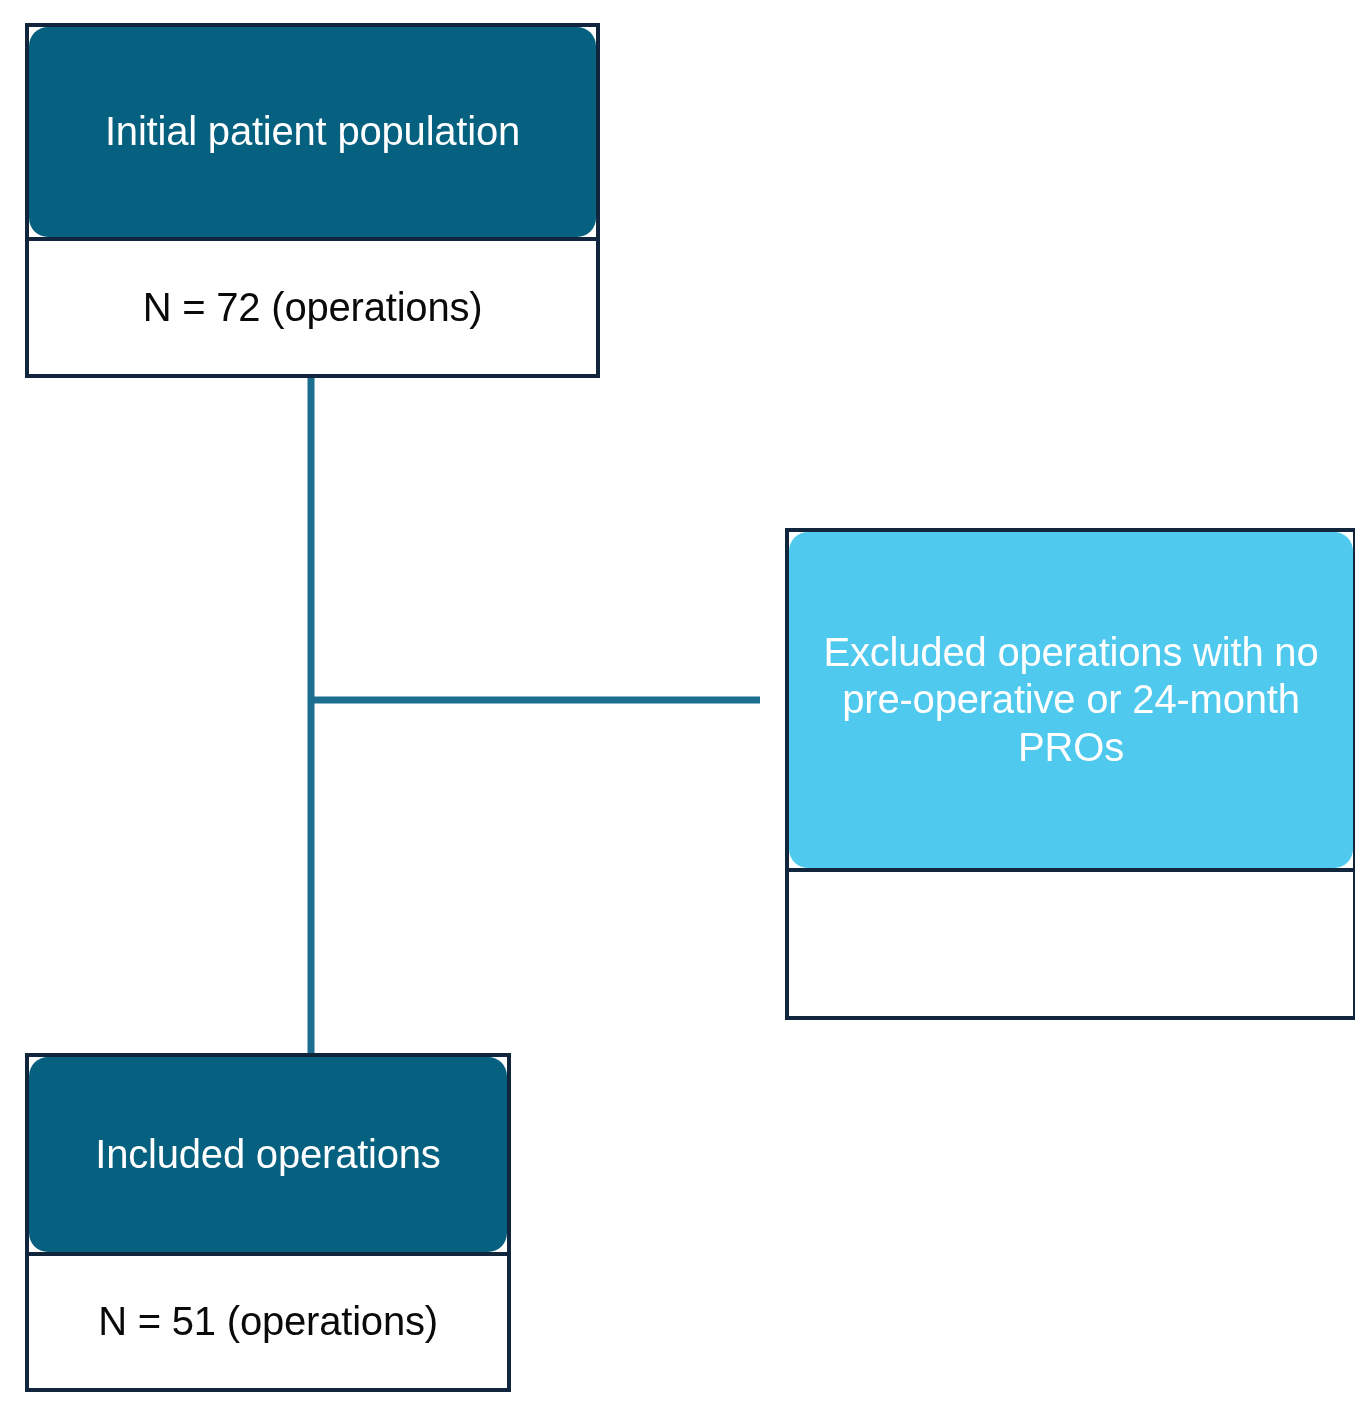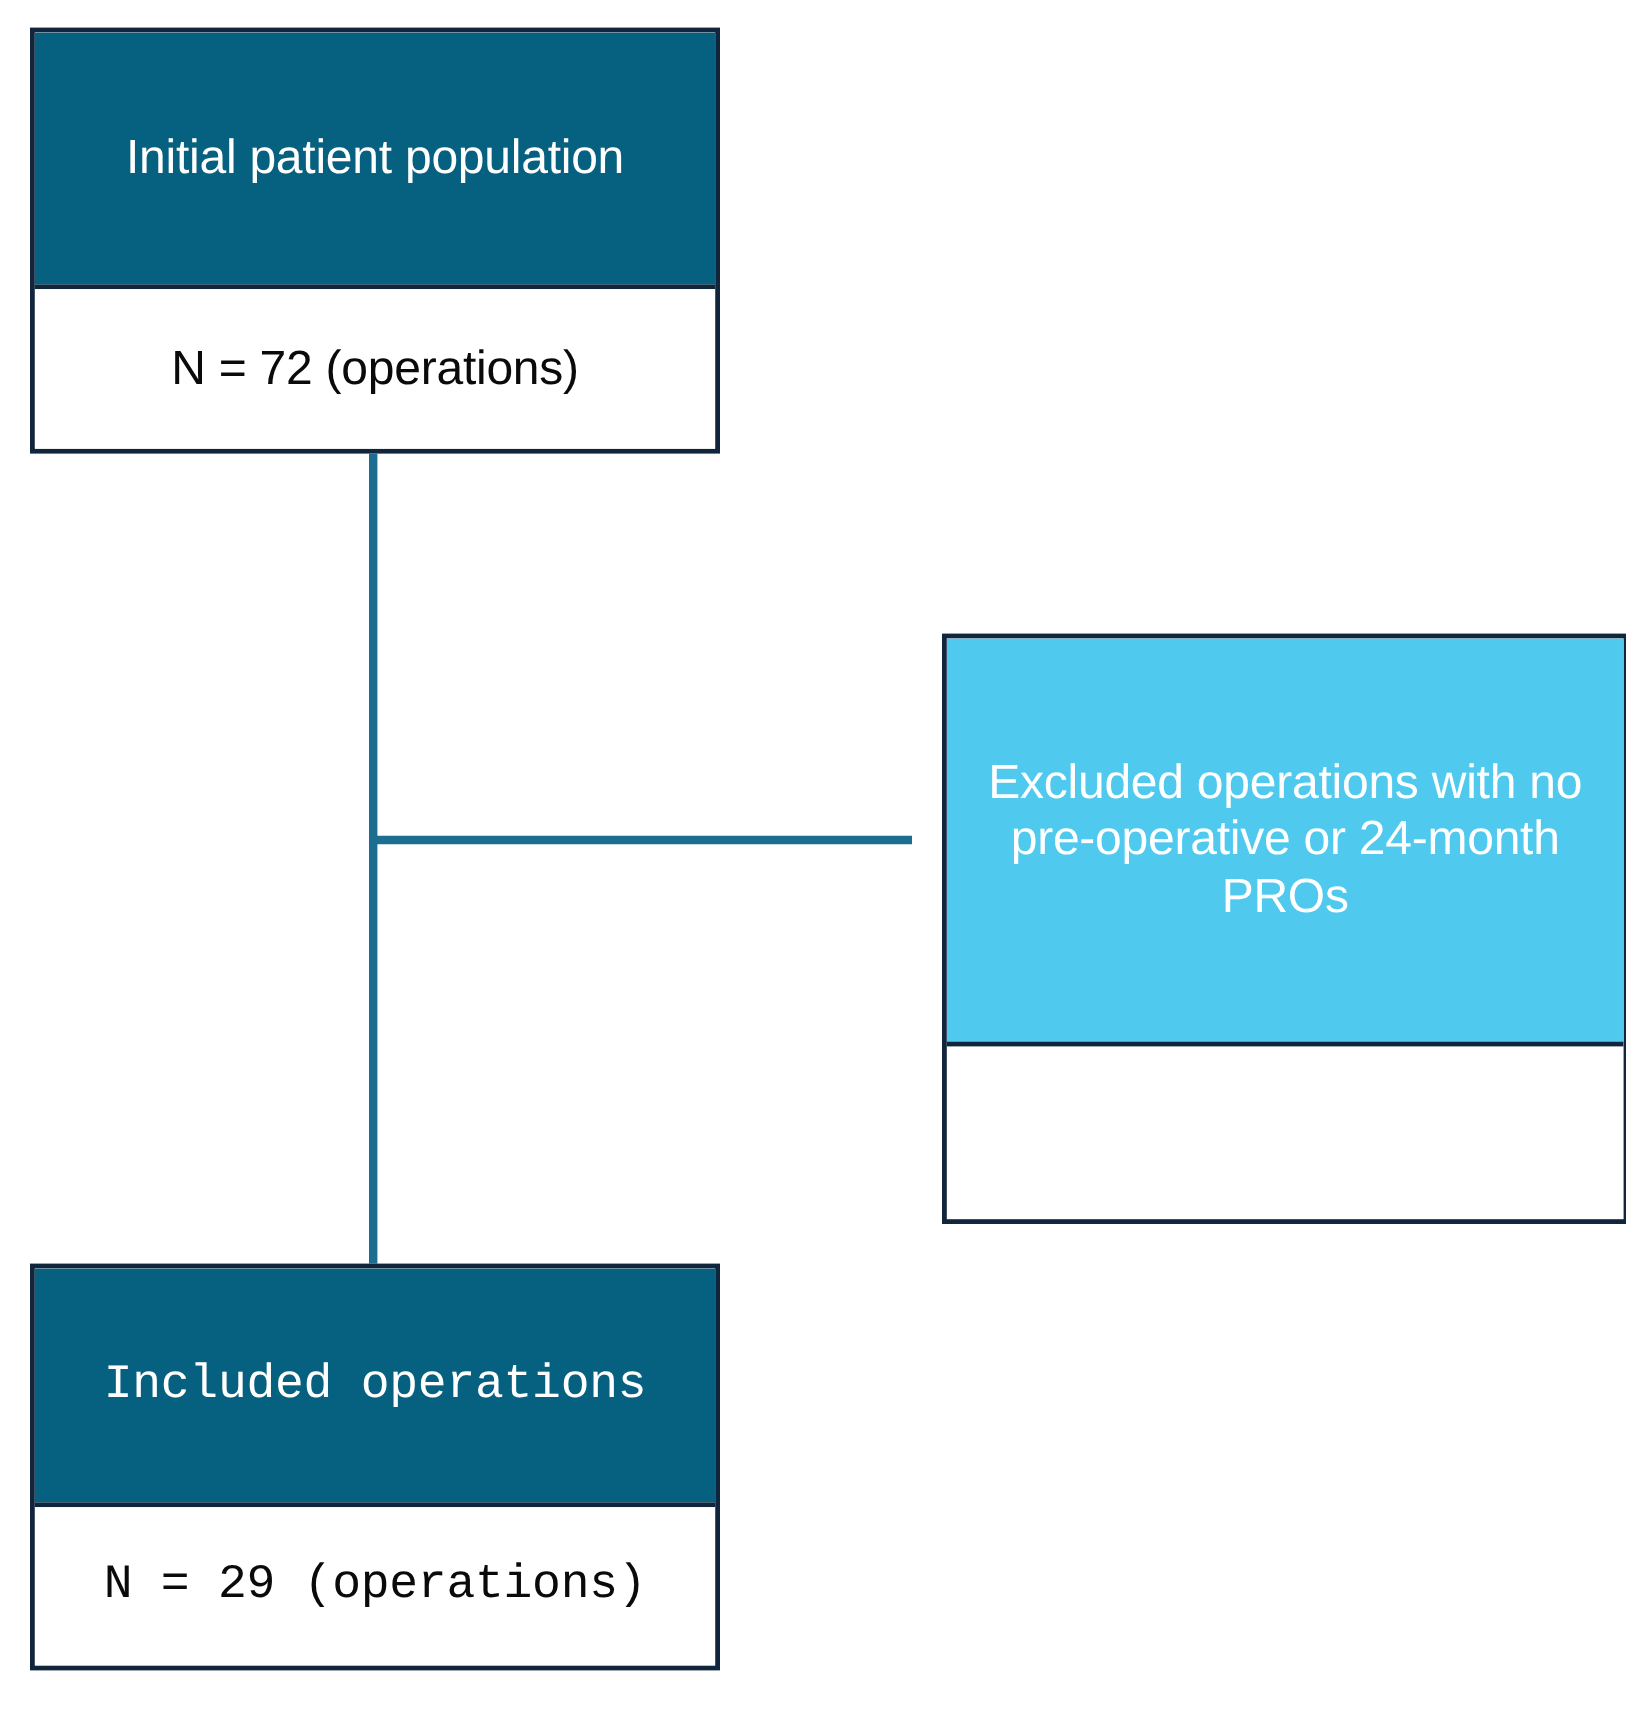--- a/index.html
+++ b/index.html
@@ -45,20 +45,21 @@
     box-sizing: border-box;
     display: flex;
     align-items: center;
     justify-content: center;
     text-align: center;
     color: #ffffff;
     font-size: 40px;
     line-height: 1.18;
     letter-spacing: -0.2px;
     padding: 4px 14px;
+    border-radius: 19px;
   }
 
   .node-header.dark { background: #05617f; }
   .node-header.light { background: #4fc9ee; }
 
   .node-divider {
     height: 4px;
     background: #11263d;
     flex: 0 0 4px;
   }
@@ -94,23 +95,22 @@
     width: 572px;
     height: 492px;
     margin-left: 29px;
   }
   #node-excluded .node-header { height: 336px; }
   #node-excluded .node-body { height: 148px; }
 
   #node-included {
     left: 25px;
     top: 1053px;
-    width: 575px;
+    width: 486px;
     height: 339px;
-    font-family: Liberation Mono, monospace;
   }
   #node-included .node-header { height: 197px; }
   #node-included .node-body { height: 134px; }
 </style>
 </head>
 <body>
 
 <div id="flowchart">
 
   <svg id="connectors" viewBox="0 0 1355 1428" width="1355" height="1428" aria-hidden="true">
@@ -127,16 +127,16 @@
   </div>
 
   <div class="node" id="node-excluded">
     <div class="node-header light">Excluded operations with no pre-operative or 24-month PROs</div>
     <div class="node-divider"></div>
   </div>
 
   <div class="node" id="node-included">
     <div class="node-header dark">Included operations</div>
     <div class="node-divider"></div>
-    <div class="node-body">N = 29 (operations)</div>
+    <div class="node-body">N = 51 (operations)</div>
   </div>
 
 </div>
 
 </body></html>

